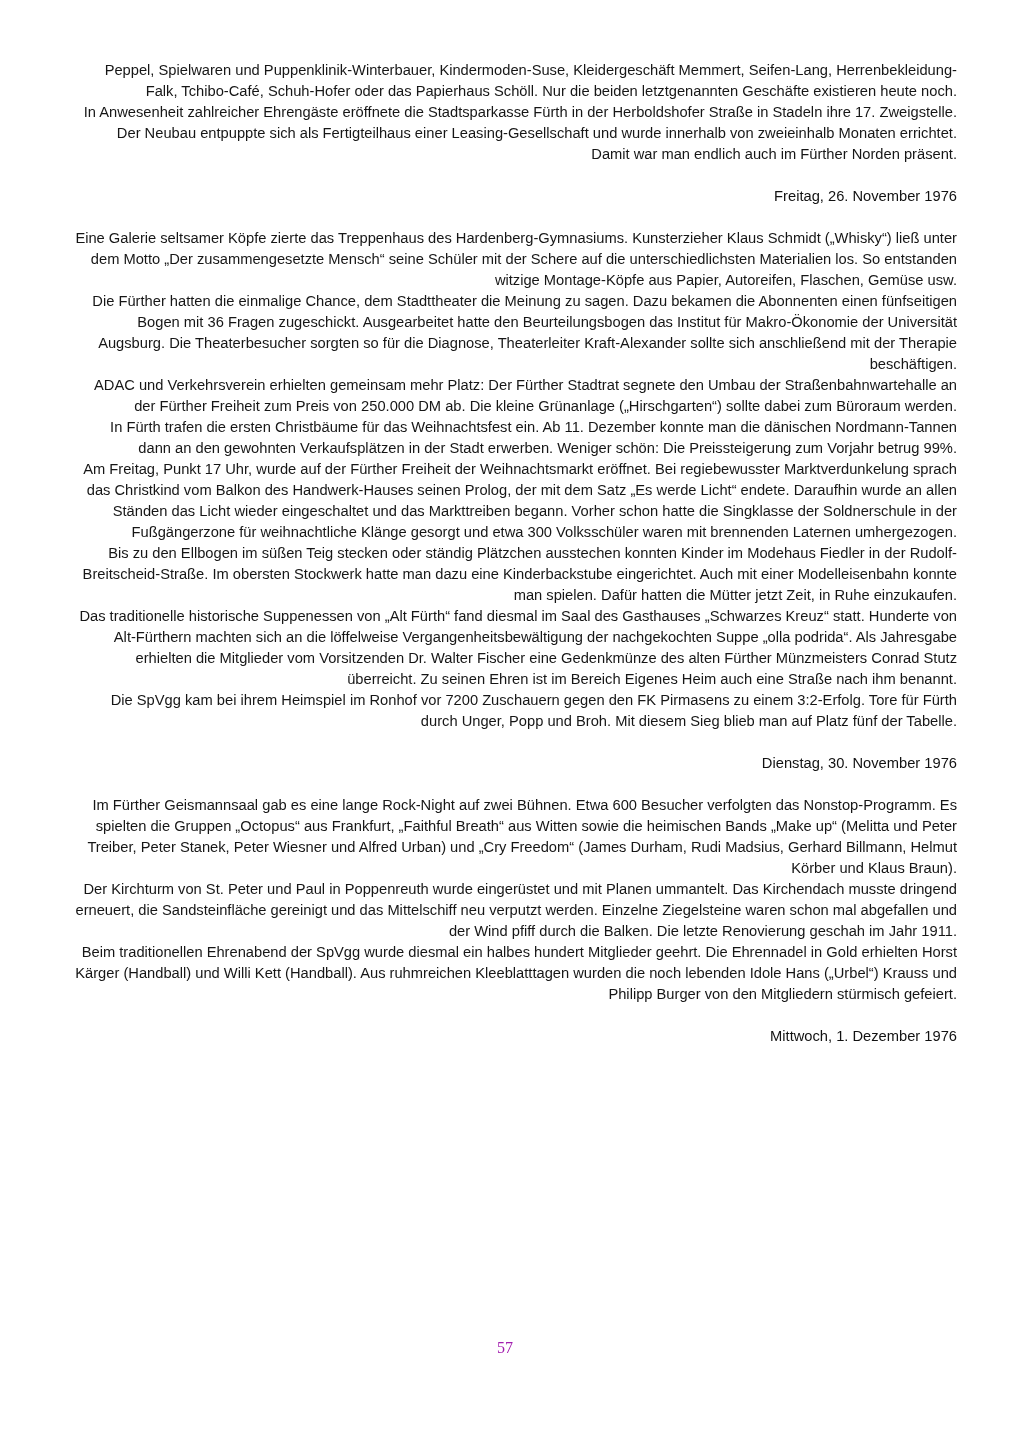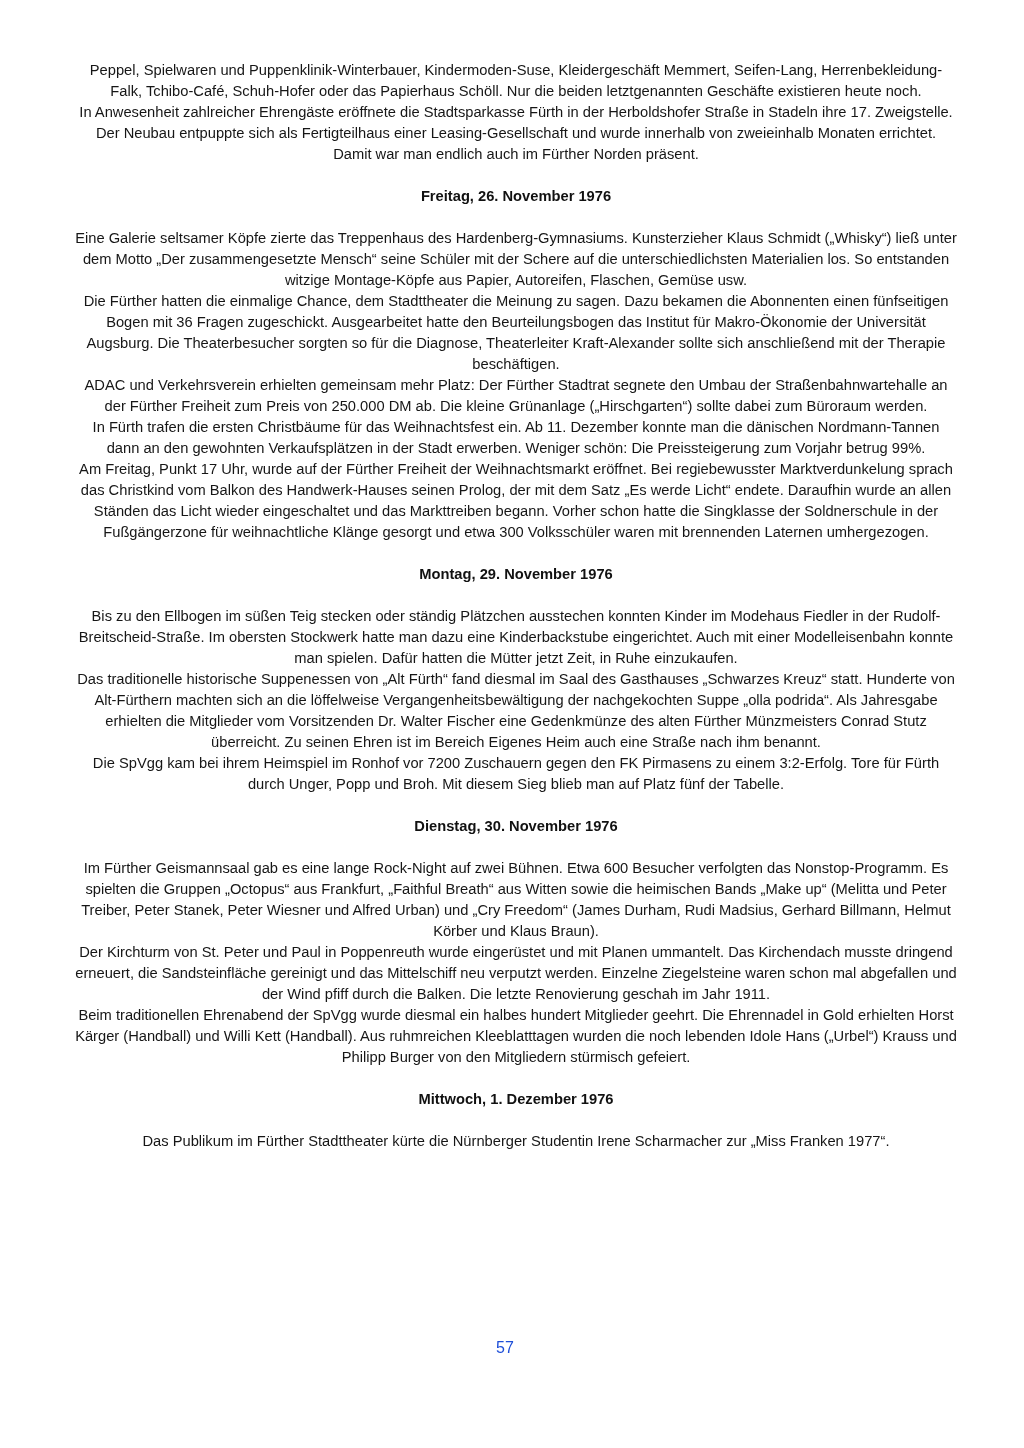--- a/index.html
+++ b/index.html
@@ -12,39 +12,39 @@
     -webkit-font-smoothing: antialiased;
   }
   .doc {
     position: absolute;
     left: 75px;
     top: 60px;
     width: 882px;
     font-size: 14.7px;
     line-height: 21px;
     color: #161616;
-    text-align: center;
+    text-align: right;
   }
   .doc p { margin: 0; }
   .doc h2 {
     font-size: 14.7px;
     line-height: 21px;
-    font-weight: 700;
+    font-weight: 400;
     margin: 21px 0 21px 0;
     color: #111111;
   }
   .page-number {
     position: absolute;
     top: 1339px;
     left: 75px;
     width: 860px;
     text-align: center;
-    font-family: Liberation Sans, sans-serif;
+    font-family: Liberation Serif, serif;
     font-size: 16px;
-    color: #1d4ed8;
+    color: #a21caf;
   }
 </style>
 </head>
 <body>
 
 <main class="doc">
 
   <section>
     <p>Peppel, Spielwaren und Puppenklinik-Winterbauer, Kindermoden-Suse, Kleidergeschäft Memmert, Seifen-Lang, Herrenbekleidung-Falk, Tchibo-Café, Schuh-Hofer oder das Papierhaus Schöll. Nur die beiden letztgenannten Geschäfte existieren heute noch.</p>
     <p>In Anwesenheit zahlreicher Ehrengäste eröffnete die Stadtsparkasse Fürth in der Herboldshofer Straße in Stadeln ihre 17. Zweigstelle. Der Neubau entpuppte sich als Fertigteilhaus einer Leasing-Gesellschaft und wurde innerhalb von zweieinhalb Monaten errichtet. Damit war man endlich auch im Fürther Norden präsent.</p>
@@ -56,35 +56,33 @@
     <p>Die Fürther hatten die einmalige Chance, dem Stadttheater die Meinung zu sagen. Dazu bekamen die Abonnenten einen fünfseitigen Bogen mit 36 Fragen zugeschickt. Ausgearbeitet hatte den Beurteilungsbogen das Institut für Makro-Ökonomie der Universität Augsburg. Die Theaterbesucher sorgten so für die Diagnose, Theaterleiter Kraft-Alexander sollte sich anschließend mit der Therapie beschäftigen.</p>
     <p>ADAC und Verkehrsverein erhielten gemeinsam mehr Platz: Der Fürther Stadtrat segnete den Umbau der Straßenbahnwartehalle an der Fürther Freiheit zum Preis von 250.000 DM ab. Die kleine Grünanlage („Hirschgarten“) sollte dabei zum Büroraum werden.</p>
   </section>
 
   <section>
     <p>In Fürth trafen die ersten Christbäume für das Weihnachtsfest ein. Ab 11. Dezember konnte man die dänischen Nordmann-Tannen dann an den gewohnten Verkaufsplätzen in der Stadt erwerben. Weniger schön: Die Preissteigerung zum Vorjahr betrug 99%.</p>
     <p>Am Freitag, Punkt 17 Uhr, wurde auf der Fürther Freiheit der Weihnachtsmarkt eröffnet. Bei regiebewusster Marktverdunkelung sprach das Christkind vom Balkon des Handwerk-Hauses seinen Prolog, der mit dem Satz „Es werde Licht“ endete. Daraufhin wurde an allen Ständen das Licht wieder eingeschaltet und das Markttreiben begann. Vorher schon hatte die Singklasse der Soldnerschule in der Fußgängerzone für weihnachtliche Klänge gesorgt und etwa 300 Volksschüler waren mit brennenden Laternen umhergezogen.</p>
   </section>
 
   <section>
-    <h2>Montag, 29. November 1976</h2>
     <p>Bis zu den Ellbogen im süßen Teig stecken oder ständig Plätzchen ausstechen konnten Kinder im Modehaus Fiedler in der Rudolf-Breitscheid-Straße. Im obersten Stockwerk hatte man dazu eine Kinderbackstube eingerichtet. Auch mit einer Modelleisenbahn konnte man spielen. Dafür hatten die Mütter jetzt Zeit, in Ruhe einzukaufen.</p>
     <p>Das traditionelle historische Suppenessen von „Alt Fürth“ fand diesmal im Saal des Gasthauses „Schwarzes Kreuz“ statt. Hunderte von Alt-Fürthern machten sich an die löffelweise Vergangenheitsbewältigung der nachgekochten Suppe „olla podrida“. Als Jahresgabe erhielten die Mitglieder vom Vorsitzenden Dr. Walter Fischer eine Gedenkmünze des alten Fürther Münzmeisters Conrad Stutz überreicht. Zu seinen Ehren ist im Bereich Eigenes Heim auch eine Straße nach ihm benannt.</p>
     <p>Die SpVgg kam bei ihrem Heimspiel im Ronhof vor 7200 Zuschauern gegen den FK Pirmasens zu einem 3:2-Erfolg. Tore für Fürth durch Unger, Popp und Broh. Mit diesem Sieg blieb man auf Platz fünf der Tabelle.</p>
   </section>
 
   <section>
     <h2>Dienstag, 30. November 1976</h2>
     <p>Im Fürther Geismannsaal gab es eine lange Rock-Night auf zwei Bühnen. Etwa 600 Besucher verfolgten das Nonstop-Programm. Es spielten die Gruppen „Octopus“ aus Frankfurt, „Faithful Breath“ aus Witten sowie die heimischen Bands „Make up“ (Melitta und Peter Treiber, Peter Stanek, Peter Wiesner und Alfred Urban) und „Cry Freedom“ (James Durham, Rudi Madsius, Gerhard Billmann, Helmut Körber und Klaus Braun).</p>
     <p>Der Kirchturm von St. Peter und Paul in Poppenreuth wurde eingerüstet und mit Planen ummantelt. Das Kirchendach musste dringend erneuert, die Sandsteinfläche gereinigt und das Mittelschiff neu verputzt werden. Einzelne Ziegelsteine waren schon mal abgefallen und der Wind pfiff durch die Balken. Die letzte Renovierung geschah im Jahr 1911.</p>
     <p>Beim traditionellen Ehrenabend der SpVgg wurde diesmal ein halbes hundert Mitglieder geehrt. Die Ehrennadel in Gold erhielten Horst Kärger (Handball) und Willi Kett (Handball). Aus ruhmreichen Kleeblatttagen wurden die noch lebenden Idole Hans („Urbel“) Krauss und Philipp Burger von den Mitgliedern stürmisch gefeiert.</p>
   </section>
 
   <section>
     <h2>Mittwoch, 1. Dezember 1976</h2>
-    <p>Das Publikum im Fürther Stadttheater kürte die Nürnberger Studentin Irene Scharmacher zur „Miss Franken 1977“.</p>
   </section>
 
 </main>
 
 <footer>
   <div class="page-number">57</div>
 </footer>
 
 </body></html>

